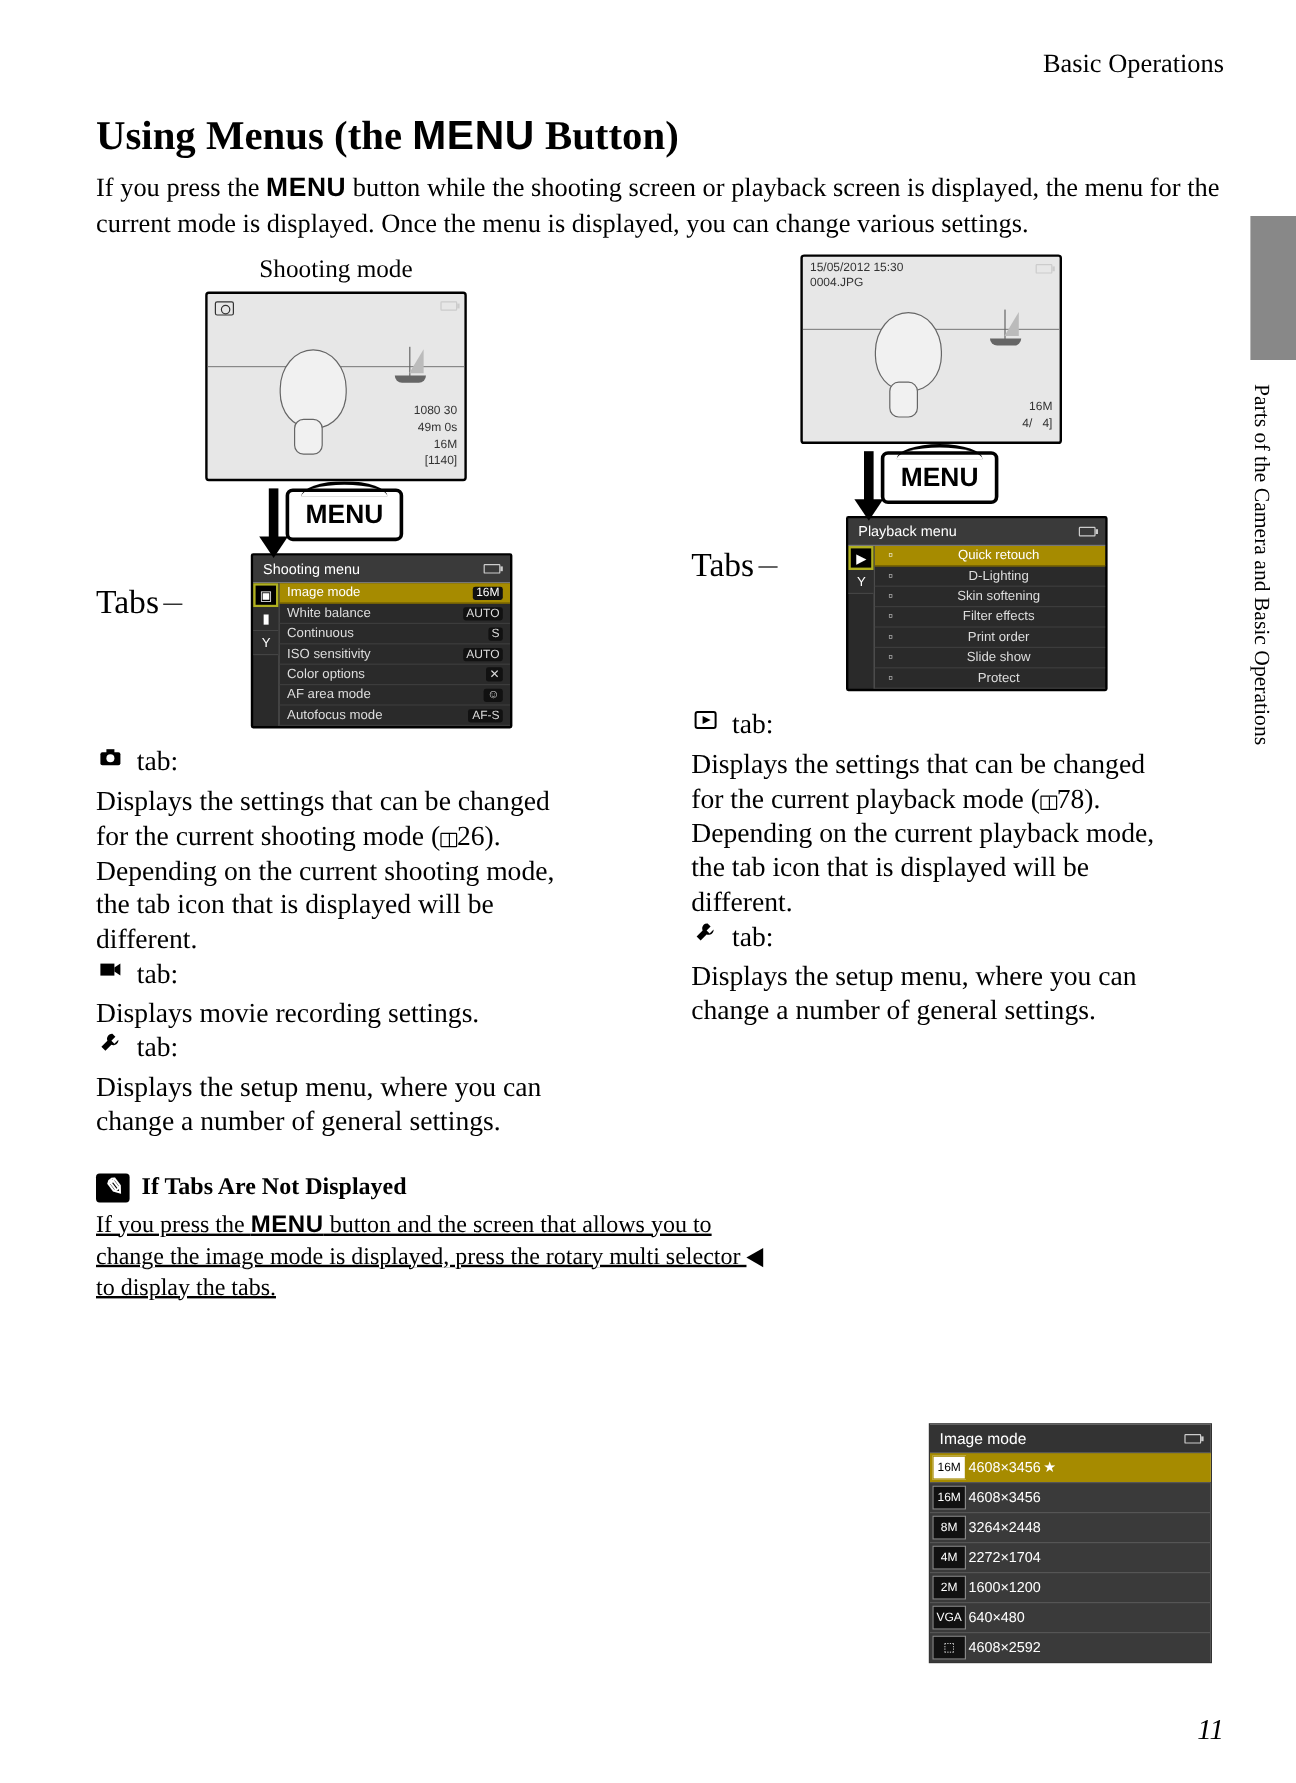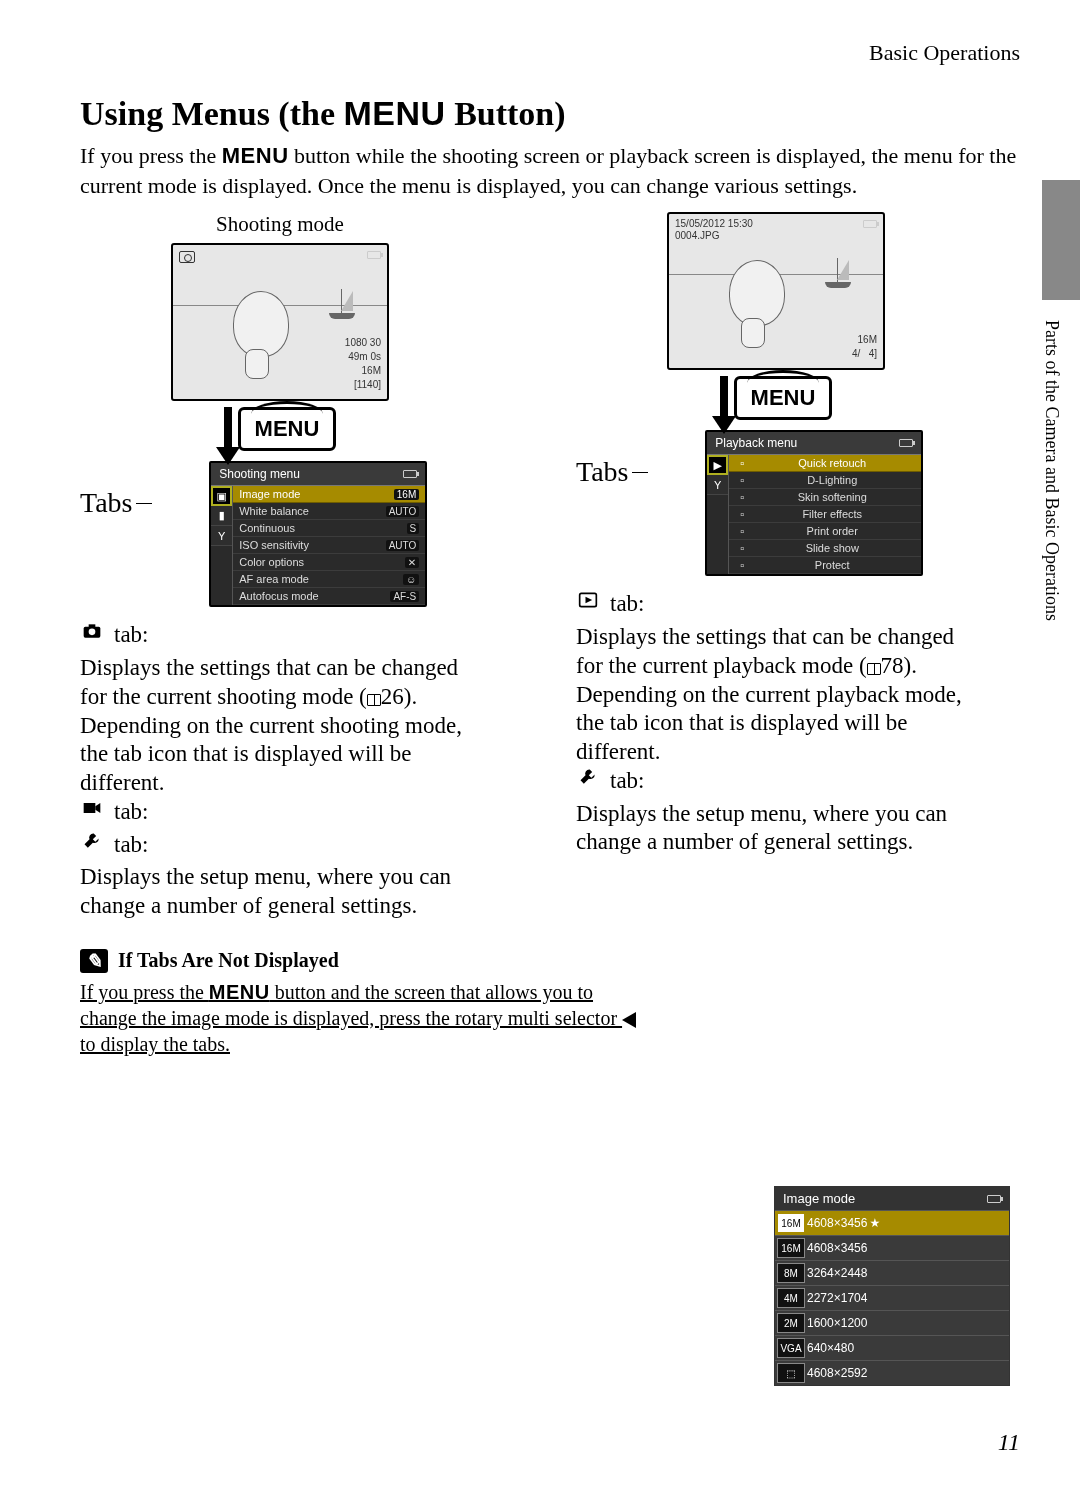--- a/index.html
+++ b/index.html
@@ -190,20 +190,21 @@
       <div class="indent"><span>Displays the settings that can be changed for the current shooting mode (</span><span class="book-ref"></span><span>26</span><span>). Depending on the current shooting mode, the tab icon that is displayed will be different.</span></div>
       <div class="item">
           <span class="ico">
             <svg viewBox="0 0 24 24">
               <rect x="2" y="6" width="14" height="12" fill="#000"></rect>
               <path d="M16 10 L22 6 V18 L16 14 Z" fill="#000"></path>
             </svg>
           </span>
           <span>tab:</span>
         </div>
+      <div class="indent">Displays movie recording settings.</div>
       <div class="item">
           <span class="ico">
             <svg viewBox="0 0 24 24">
               <path d="M14 3 a5 5 0 0 0-5 7 L3 16 l4 4 6-6 a5 5 0 0 0 7-5 l-4 4-3-3 4-4 z" fill="#000"></path>
             </svg>
           </span>
           <span>tab:</span>
         </div>
       <div class="indent">Displays the setup menu, where you can change a number of general settings.</div>
     </div>

